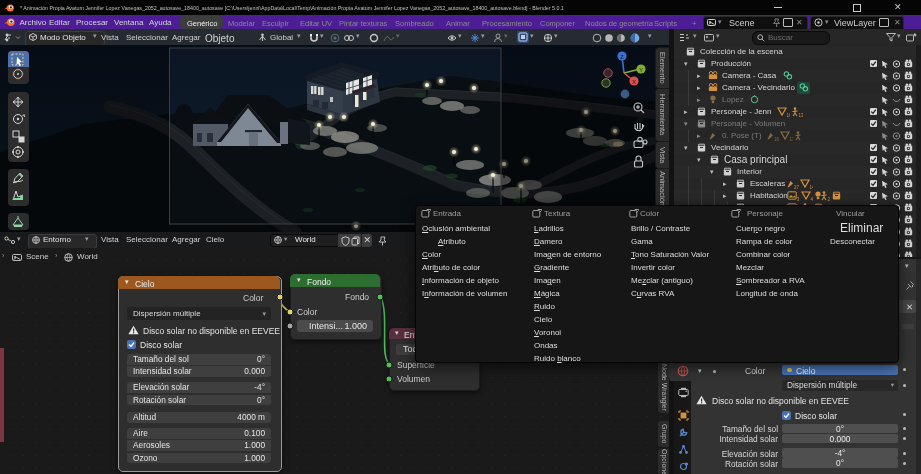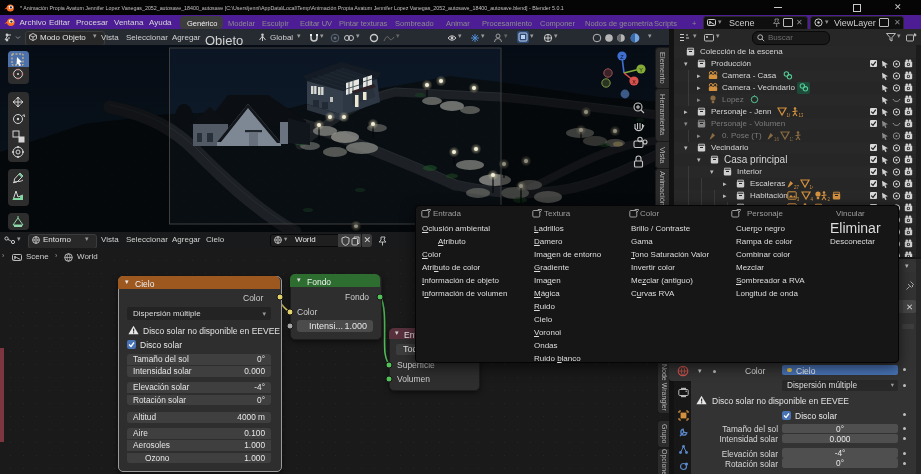--- a/index.html
+++ b/index.html
@@ -86,21 +86,21 @@
  </svg>
  <div class="a pill" style="left:25px;top:1.5px;width:78px;height:13px;border:1px solid #3c3c3c"></div>
  <svg class="a" style="left:29px;top:4px" width="8" height="8" viewBox="0 0 8 8">
       <path d="M4 0.5 L7.5 2.3 L7.5 5.7 L4 7.5 L0.5 5.7 L0.5 2.3 Z M0.5 2.3 L4 4 L7.5 2.3 M4 4 V7.5" fill="none" stroke="#cfcfcf" stroke-width="0.9"></path>
     </svg>
  <div class="a" style="left:40px;top:3.5px;font-size:8px;color:#e2e2e2;white-space:nowrap">Modo Objeto</div>
  <div class="a tx" style="left:93px;top:3px;font-size:7px;color:#9a9a9a">▾</div>
 <div class="a" style="left:101px;top:3.5px;font-size:8px;color:#d2d2d2;white-space:nowrap">Vista</div>
     <div class="a" style="left:126px;top:3.5px;font-size:8px;color:#d2d2d2;white-space:nowrap">Seleccionar</div>
     <div class="a" style="left:172px;top:3.5px;font-size:8px;color:#d2d2d2;white-space:nowrap">Agregar</div>
-    <div class="a" style="left:205px;top:3.5px;font-size:13px;color:#d2d2d2;white-space:nowrap">Objeto</div>
+    <div class="a" style="left:205px;top:3.5px;font-size:10px;color:#d2d2d2;white-space:nowrap">Objeto</div>
  <svg class="a" style="left:258px;top:4px" width="9" height="9" viewBox="0 0 9 9">
       <path d="M4.5 8 V3 M4.5 3 L1.5 7 M4.5 3 L7.5 7" stroke="#c9c9c9" fill="none"></path>
       <circle cx="4.5" cy="1.8" r="1.3" fill="#c9c9c9"></circle>
     </svg>
  <div class="a" style="left:270px;top:3.5px;font-size:8px;color:#d2d2d2">Global</div>
  <div class="a tx" style="left:297px;top:3px;font-size:7px;color:#9a9a9a">▾</div>
  <svg class="a" style="left:309px;top:3.5px" width="10" height="10" viewBox="0 0 10 10">
       <path d="M2 1 v4 a3 3 0 0 0 6 0 v-4" fill="none" stroke="#c9c9c9" stroke-width="1.6"></path>
       <path d="M2 1 v2 M8 1 v2" stroke="#fff" stroke-width="1.6"></path>
     </svg>
@@ -508,21 +508,21 @@
       <path d="M1 3.5 L3 5.5 L6 1.5" stroke="#fff" stroke-width="1.3" fill="none"></path>
     </svg>
  <div class="a tx" style="left:140px;top:92px;font-size:8.5px;color:#e8e8e8">Disco solar</div>
 <div class="a fld" style="left:127px;top:106px;width:144px;height:10.5px;background:#3f3f3f;border-radius:3px 3px 0px 0px"><span style="margin-left:6px;line-height:10.5px;font-size:8.3px">Tamaño del sol</span><span class="a" style="right:6px;line-height:10.5px;font-size:8.3px">0°</span></div>
 <div class="a fld" style="left:127px;top:118.3px;width:144px;height:10.5px;background:#3f3f3f;border-radius:0px 0px 3px 3px"><span style="margin-left:6px;line-height:10.5px;font-size:8.3px">Intensidad solar</span><span class="a" style="right:6px;line-height:10.5px;font-size:8.3px">0.000</span></div>
 <div class="a fld" style="left:127px;top:134.2px;width:144px;height:10.5px;background:#3f3f3f;border-radius:3px 3px 0px 0px"><span style="margin-left:6px;line-height:10.5px;font-size:8.3px">Elevación solar</span><span class="a" style="right:6px;line-height:10.5px;font-size:8.3px">-4°</span></div>
 <div class="a fld" style="left:127px;top:146.5px;width:144px;height:10.5px;background:#3f3f3f;border-radius:0px 0px 3px 3px"><span style="margin-left:6px;line-height:10.5px;font-size:8.3px">Rotación solar</span><span class="a" style="right:6px;line-height:10.5px;font-size:8.3px">0°</span></div>
 <div class="a fld" style="left:127px;top:164.4px;width:144px;height:10.5px;background:#3f3f3f;border-radius:3px 3px 3px 3px"><span style="margin-left:6px;line-height:10.5px;font-size:8.3px">Altitud</span><span class="a" style="right:6px;line-height:10.5px;font-size:8.3px">4000 m</span></div>
 <div class="a fld" style="left:127px;top:180px;width:144px;height:10.5px;background:#3f3f3f;border-radius:3px 3px 0px 0px"><span style="margin-left:6px;line-height:10.5px;font-size:8.3px">Aire</span><span class="a" style="right:6px;line-height:10.5px;font-size:8.3px">0.100</span></div>
 <div class="a fld" style="left:127px;top:192.3px;width:144px;height:10.5px;background:#3f3f3f;border-radius:0px 0px 0px 0px"><span style="margin-left:6px;line-height:10.5px;font-size:8.3px">Aerosoles</span><span class="a" style="right:6px;line-height:10.5px;font-size:8.3px">1.000</span></div>
-<div class="a fld" style="left:127px;top:204.6px;width:144px;height:10.5px;background:#3f3f3f;border-radius:0px 0px 3px 3px"><span style="margin-left:18px;line-height:10.5px;font-size:8.3px">Ozono</span><span class="a" style="right:6px;line-height:10.5px;font-size:8.3px">1.000</span></div>
+<div class="a fld" style="left:127px;top:204.6px;width:144px;height:10.5px;background:#3f3f3f;border-radius:0px 0px 3px 3px"><span style="margin-left:6px;line-height:10.5px;font-size:8.3px">Ozono</span><span class="a" style="right:6px;line-height:10.5px;font-size:8.3px">1.000</span></div>
 
  <div class="a vtab" style="left:657px;top:112px;width:12px;height:52px;line-height:12px;font-size:7px">Node Wrangler</div>
  <div class="a vtab" style="left:657px;top:172px;width:12px;height:26px;line-height:12px;font-size:7px">Grupo</div>
  <div class="a vtab" style="left:657px;top:200px;width:12px;height:26px;line-height:12px;font-size:7px">Opciones</div>
 </div>
 
 <div class="a" style="left:674px;top:29px;width:247px;height:229px;background:#262626;overflow:hidden">
  <div class="a" style="left:0;top:0;width:247px;height:16px;background:#272727"></div>
  <svg class="a" style="left:5px;top:3.5px" width="12" height="9" viewBox="0 0 12 9">
       <path d="M1 1.5 h4 M1 4.5 h4 M1 7.5 h4" stroke="#c9c9c9"></path>
@@ -1135,15 +1135,15 @@
       <path d="M7.2 3.8 l2 -2" stroke="#9e9e9e"></path>
     </svg>
 <div class="a" style="left:331px;top:1.5px;font-size:8px;line-height:11px;color:#9e9e9e;white-space:nowrap">Personaje</div>
 <div class="a mi" style="left:320px;top:16px;line-height:13px;font-size:8px">Cuer<u>p</u>o negro</div>
 <div class="a mi" style="left:320px;top:29px;line-height:13px;font-size:8px">Rampa de color</div>
 <div class="a mi" style="left:320px;top:42px;line-height:13px;font-size:8px">Combinar color</div>
 <div class="a mi" style="left:320px;top:55px;line-height:13px;font-size:8px">Mezclar</div>
 <div class="a mi" style="left:320px;top:68px;line-height:13px;font-size:8px"><u>S</u>ombreador a RVA</div>
 <div class="a mi" style="left:320px;top:81px;line-height:13px;font-size:8px">Longitud de onda</div>
 <div class="a" style="left:420px;top:1.5px;font-size:8px;line-height:11px;color:#9e9e9e">Vincular</div>
-<div class="a mi" style="left:414px;top:16px;line-height:13px;font-size:14px">Eliminar</div>
+<div class="a mi" style="left:424px;top:16px;line-height:13px;font-size:12px">Eliminar</div>
 <div class="a mi" style="left:414px;top:29px;line-height:13px;font-size:8px">Desconectar</div>
 </div>
 
 </body></html>

